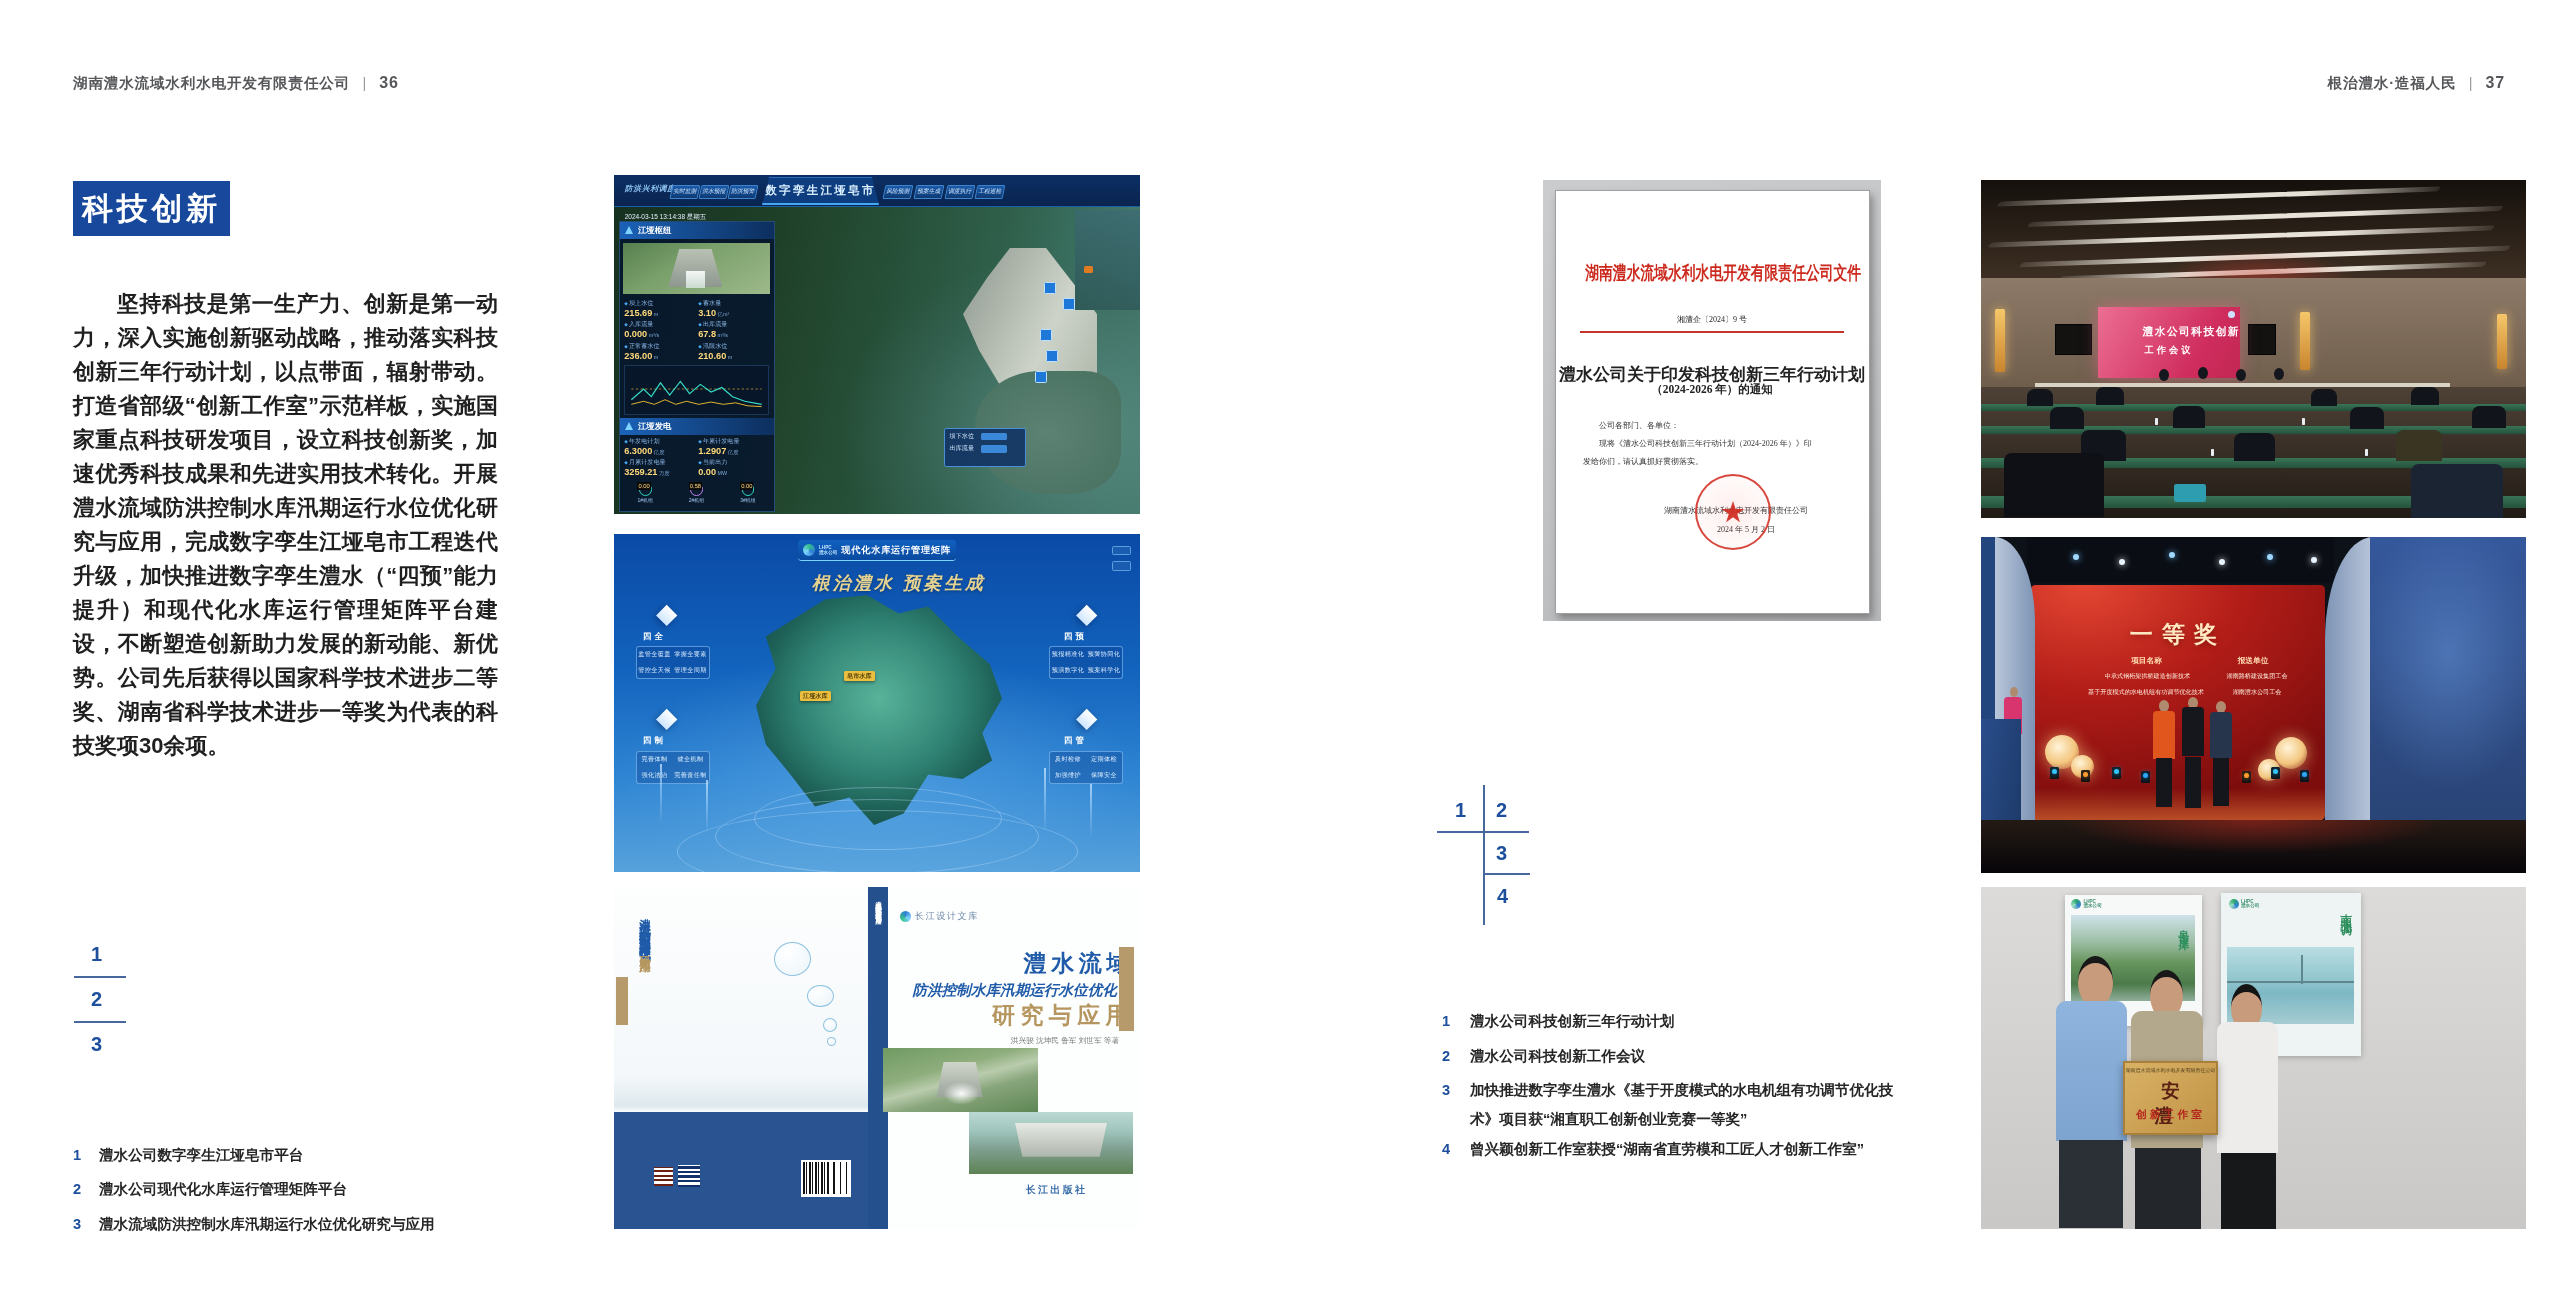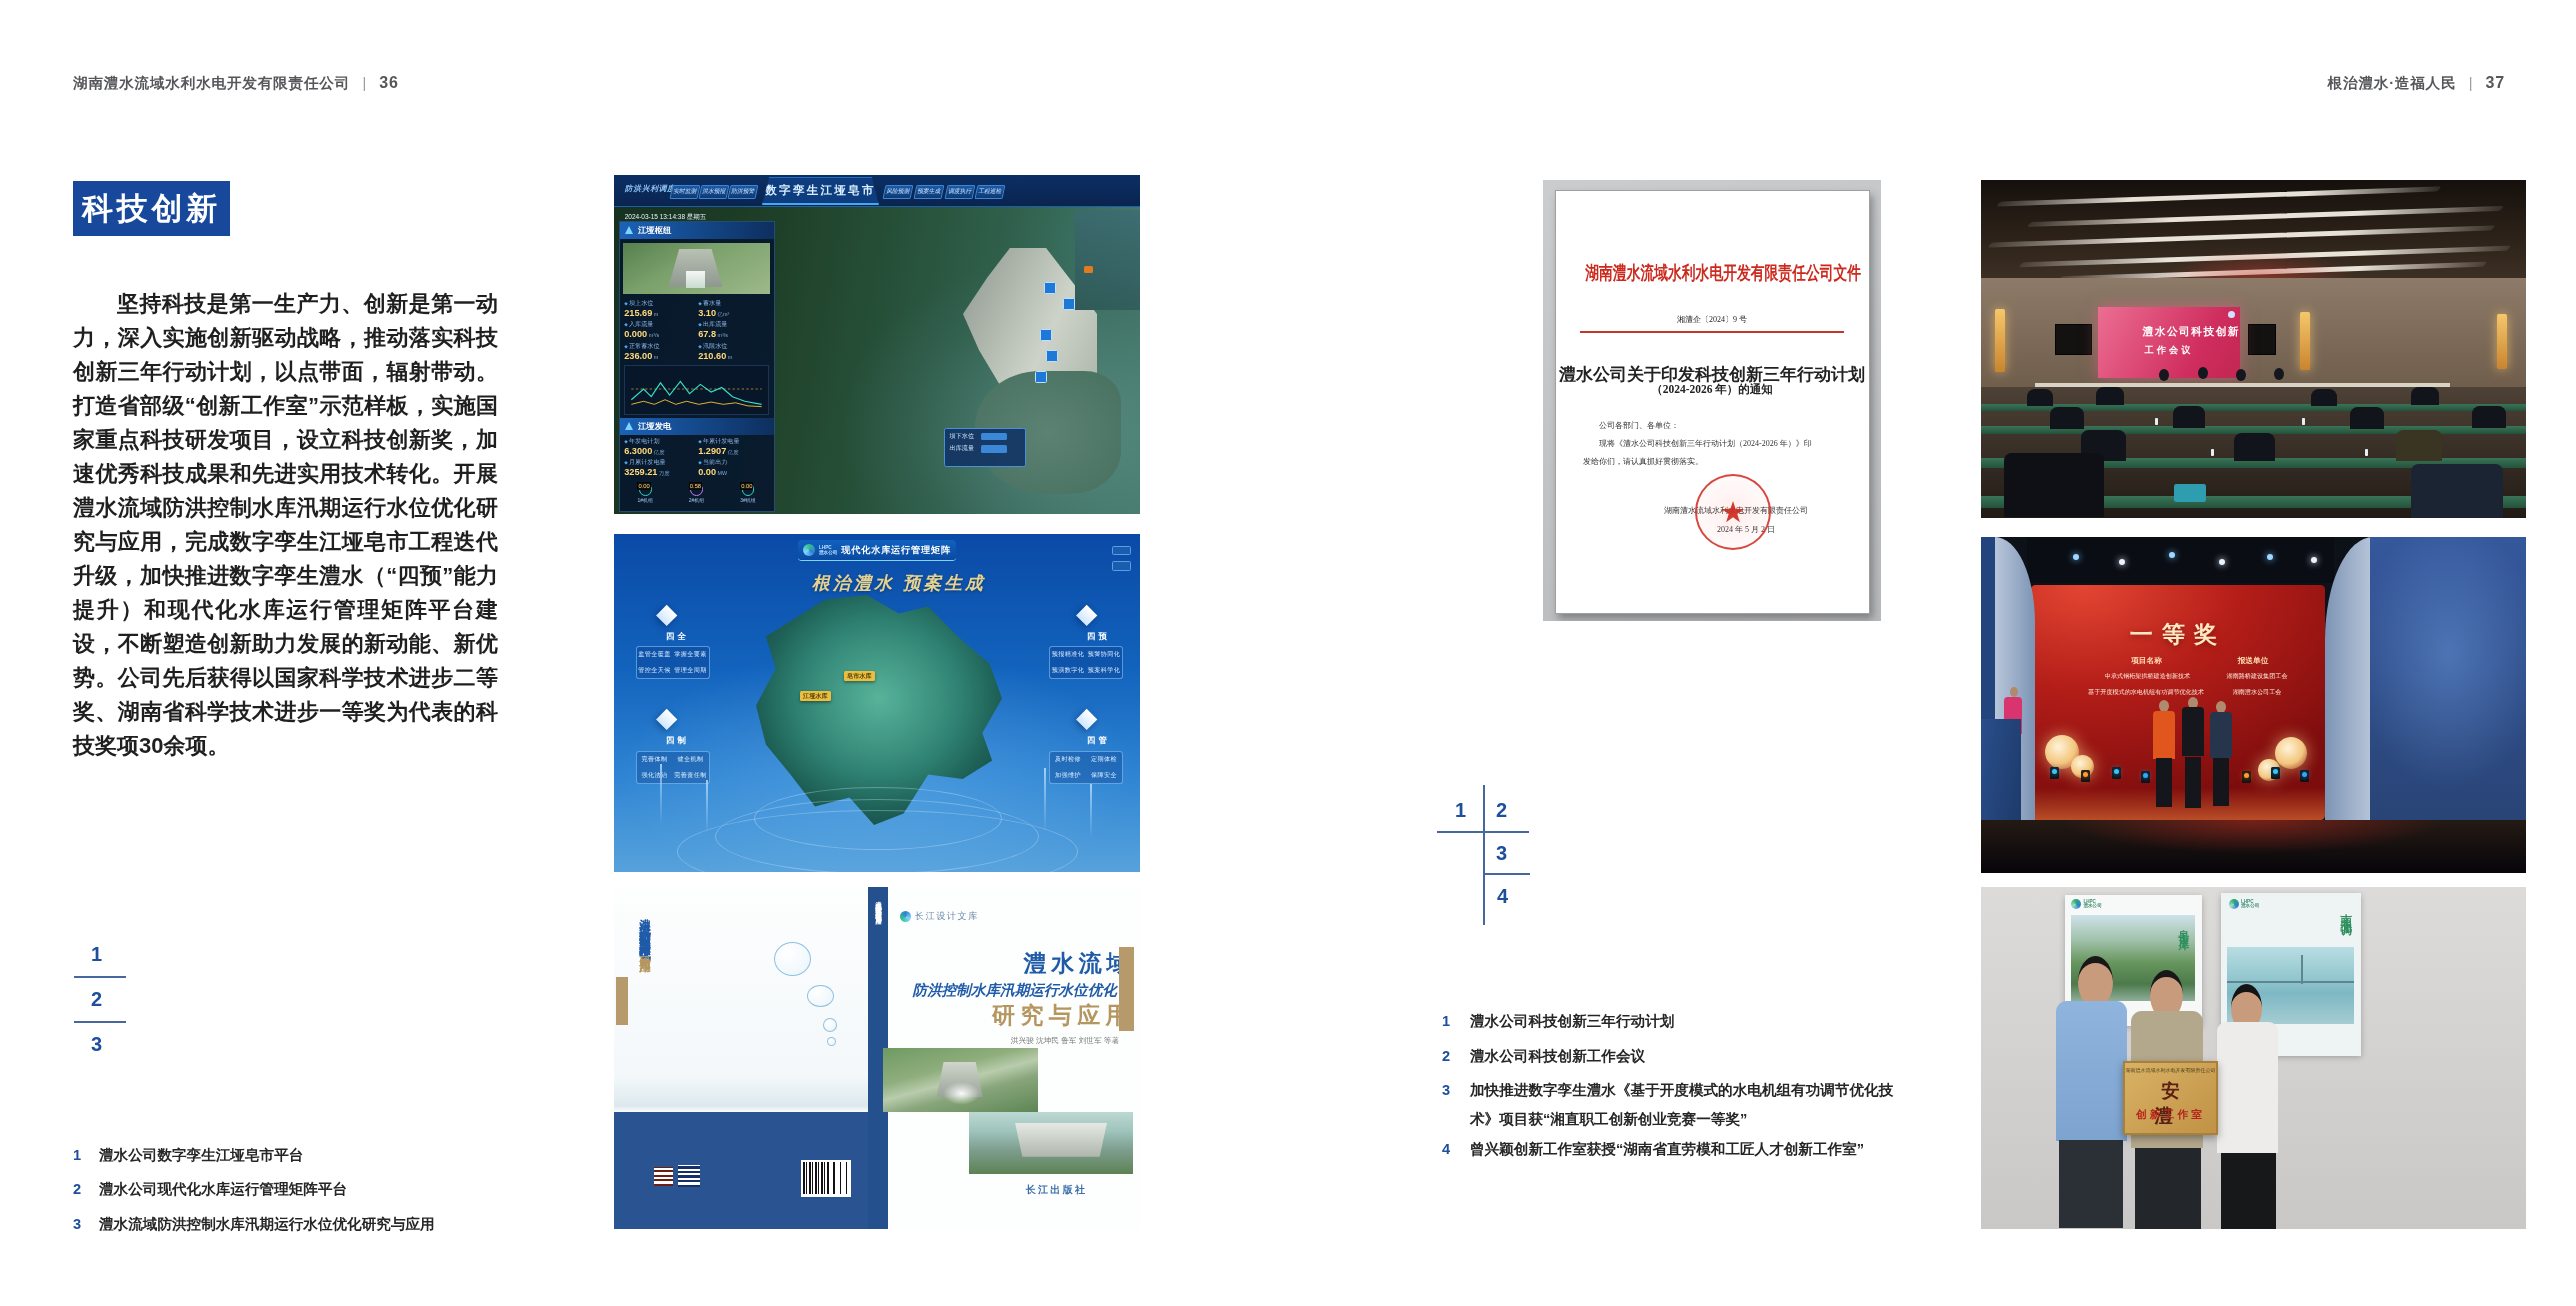--- a/index.html
+++ b/index.html
@@ -70,21 +70,21 @@
   .f2pill{left:184px;top:6.1px;width:158px;height:20px;background:linear-gradient(#1061c0,#0a4aa0);border-radius:3.8px;
           border-bottom:1.5px solid #7fd4ff;display:flex;align-items:center;justify-content:center;gap:3.8px;}
   .f2logo{width:12.3px;height:12.3px;border-radius:50%;background:conic-gradient(#35c08a,#2f7fd4,#7fd4ff,#35c08a);}
   .f2lt{font-size:4.6px;color:#bfe3ff;line-height:5px;font-weight:bold;}
   .f2title{font-size:9.2px;font-weight:bold;color:#ffffff;letter-spacing:0.8px;}
   .f2chip{position:absolute;width:17px;height:7.7px;background:#1a5cb0;border:0.8px solid #5aa0e0;border-radius:1.5px;}
   .f2slogan{left:198px;top:37px;width:184px;font-size:17.7px;font-weight:bold;color:#e6d290;font-style:italic;
             letter-spacing:3.1px;font-family:"Liberation Serif","DejaVu Serif",serif;text-shadow:0 0.8px 3.1px rgba(0,0,0,.35);}
   .f2icon{position:absolute;width:15.4px;height:15.4px;background:linear-gradient(#ffffff,#cfe6ff);transform:rotate(45deg);
           box-shadow:0 2.3px 6.1px rgba(0,20,60,.4);}
-  .f2lab{position:absolute;width:46px;text-align:right;font-size:8.4px;font-weight:bold;color:#fff;letter-spacing:3.1px;}
+  .f2lab{position:absolute;width:46px;text-align:left;font-size:8.4px;font-weight:bold;color:#fff;letter-spacing:3.1px;}
   .f2panel{position:absolute;width:72px;height:31px;background:rgba(10,60,140,.35);border:0.8px solid rgba(150,210,255,.55);
            border-radius:3.1px;display:grid;grid-template-columns:1fr 1fr;align-items:center;justify-items:center;}
   .f2panel span{font-size:6.1px;color:#dff0ff;letter-spacing:0.4px;}
   .f2map{left:142px;top:61px;width:246px;height:230px;
          background:radial-gradient(60% 60% at 50% 45%, #58b39a, #2f8273 55%, #1e6157 80%, #174f49);
          clip-path:polygon(28% 2%,45% 0%,58% 8%,70% 5%,82% 18%,95% 30%,100% 45%,92% 60%,96% 72%,84% 80%,70% 78%,60% 95%,48% 100%,38% 88%,24% 92%,14% 78%,4% 65%,0% 48%,8% 32%,4% 18%,16% 10%);
          box-shadow:0 14px 31px rgba(0,30,80,.45);}
   .f2tag{position:absolute;background:#ecbe3f;color:#54430c;font-size:6.1px;font-weight:bold;line-height:10px;height:10px;
          padding:0 3.1px;border-radius:1.5px;box-shadow:0 1.5px 3.1px rgba(0,0,0,.4);}
   .ripple{position:absolute;border:1.5px solid rgba(200,230,255,.35);border-radius:50%;}

